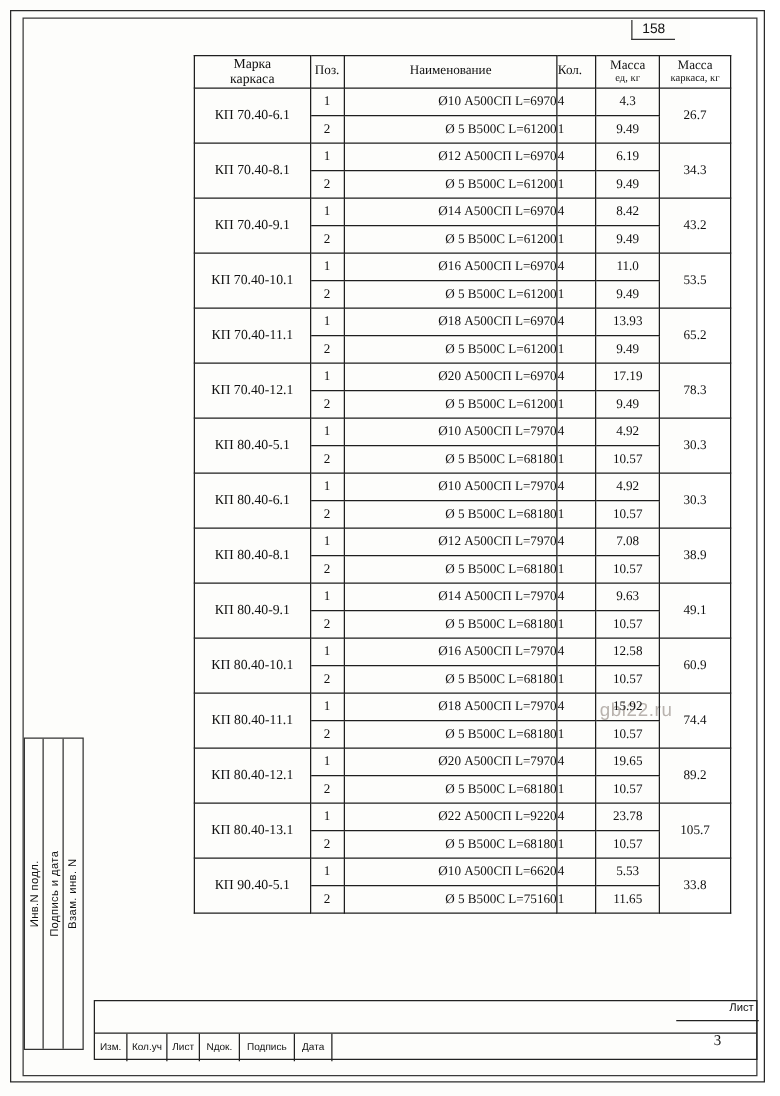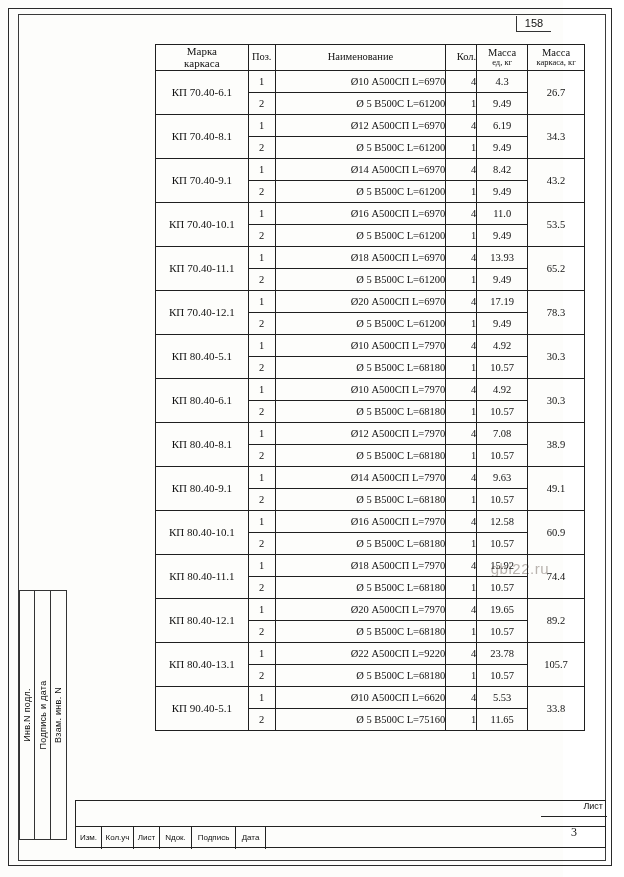--- a/index.html
+++ b/index.html
@@ -13,21 +13,20 @@
     font-family: "Liberation Serif", serif;
     color: #111;
     position: relative;
     overflow: hidden;
   }
   .page {
     position: absolute;
     left: 0; top: 0;
     width: 552px; height: 877px;
     background: #fdfdfb;
-    padding-left: 11px;
   }
   
   .scan-frame {
     position: absolute;
     left: 8px; top: 8px;
     width: 604px; height: 858px;
     border: 1px solid #2a2a2a;
     box-sizing: border-box;
   }
   .scan-frame-inner {
@@ -101,21 +100,21 @@
   thead th {
     height: 44px;
     text-align: center;
     font-size: 10.5px;
     line-height: 1.12;
     padding: 2px 1px;
   }
   .c-mark  { width: 92px; text-align: center; font-size: 11px; padding-left: 2px; }
   .c-pos   { width: 26px; text-align: center; font-size: 10.5px; }
   .c-name  { width: 170px; text-align: right;  padding-left: 12px; font-size: 10.5px; white-space: nowrap;}
-  .c-qty   { width: 30px; text-align: right; }
+  .c-qty   { width: 30px; text-align: left; }
   .c-mass1 { width: 50px; text-align: center; }
   .c-mass2 { width: 56px; text-align: center; }
   .hdr-small { font-size: 8.5px; }
   .rowspan-mid { text-align: center; }
   
   .title-block {
     position: absolute;
     left: 75px;
     top: 800px;
     width: 531px;

